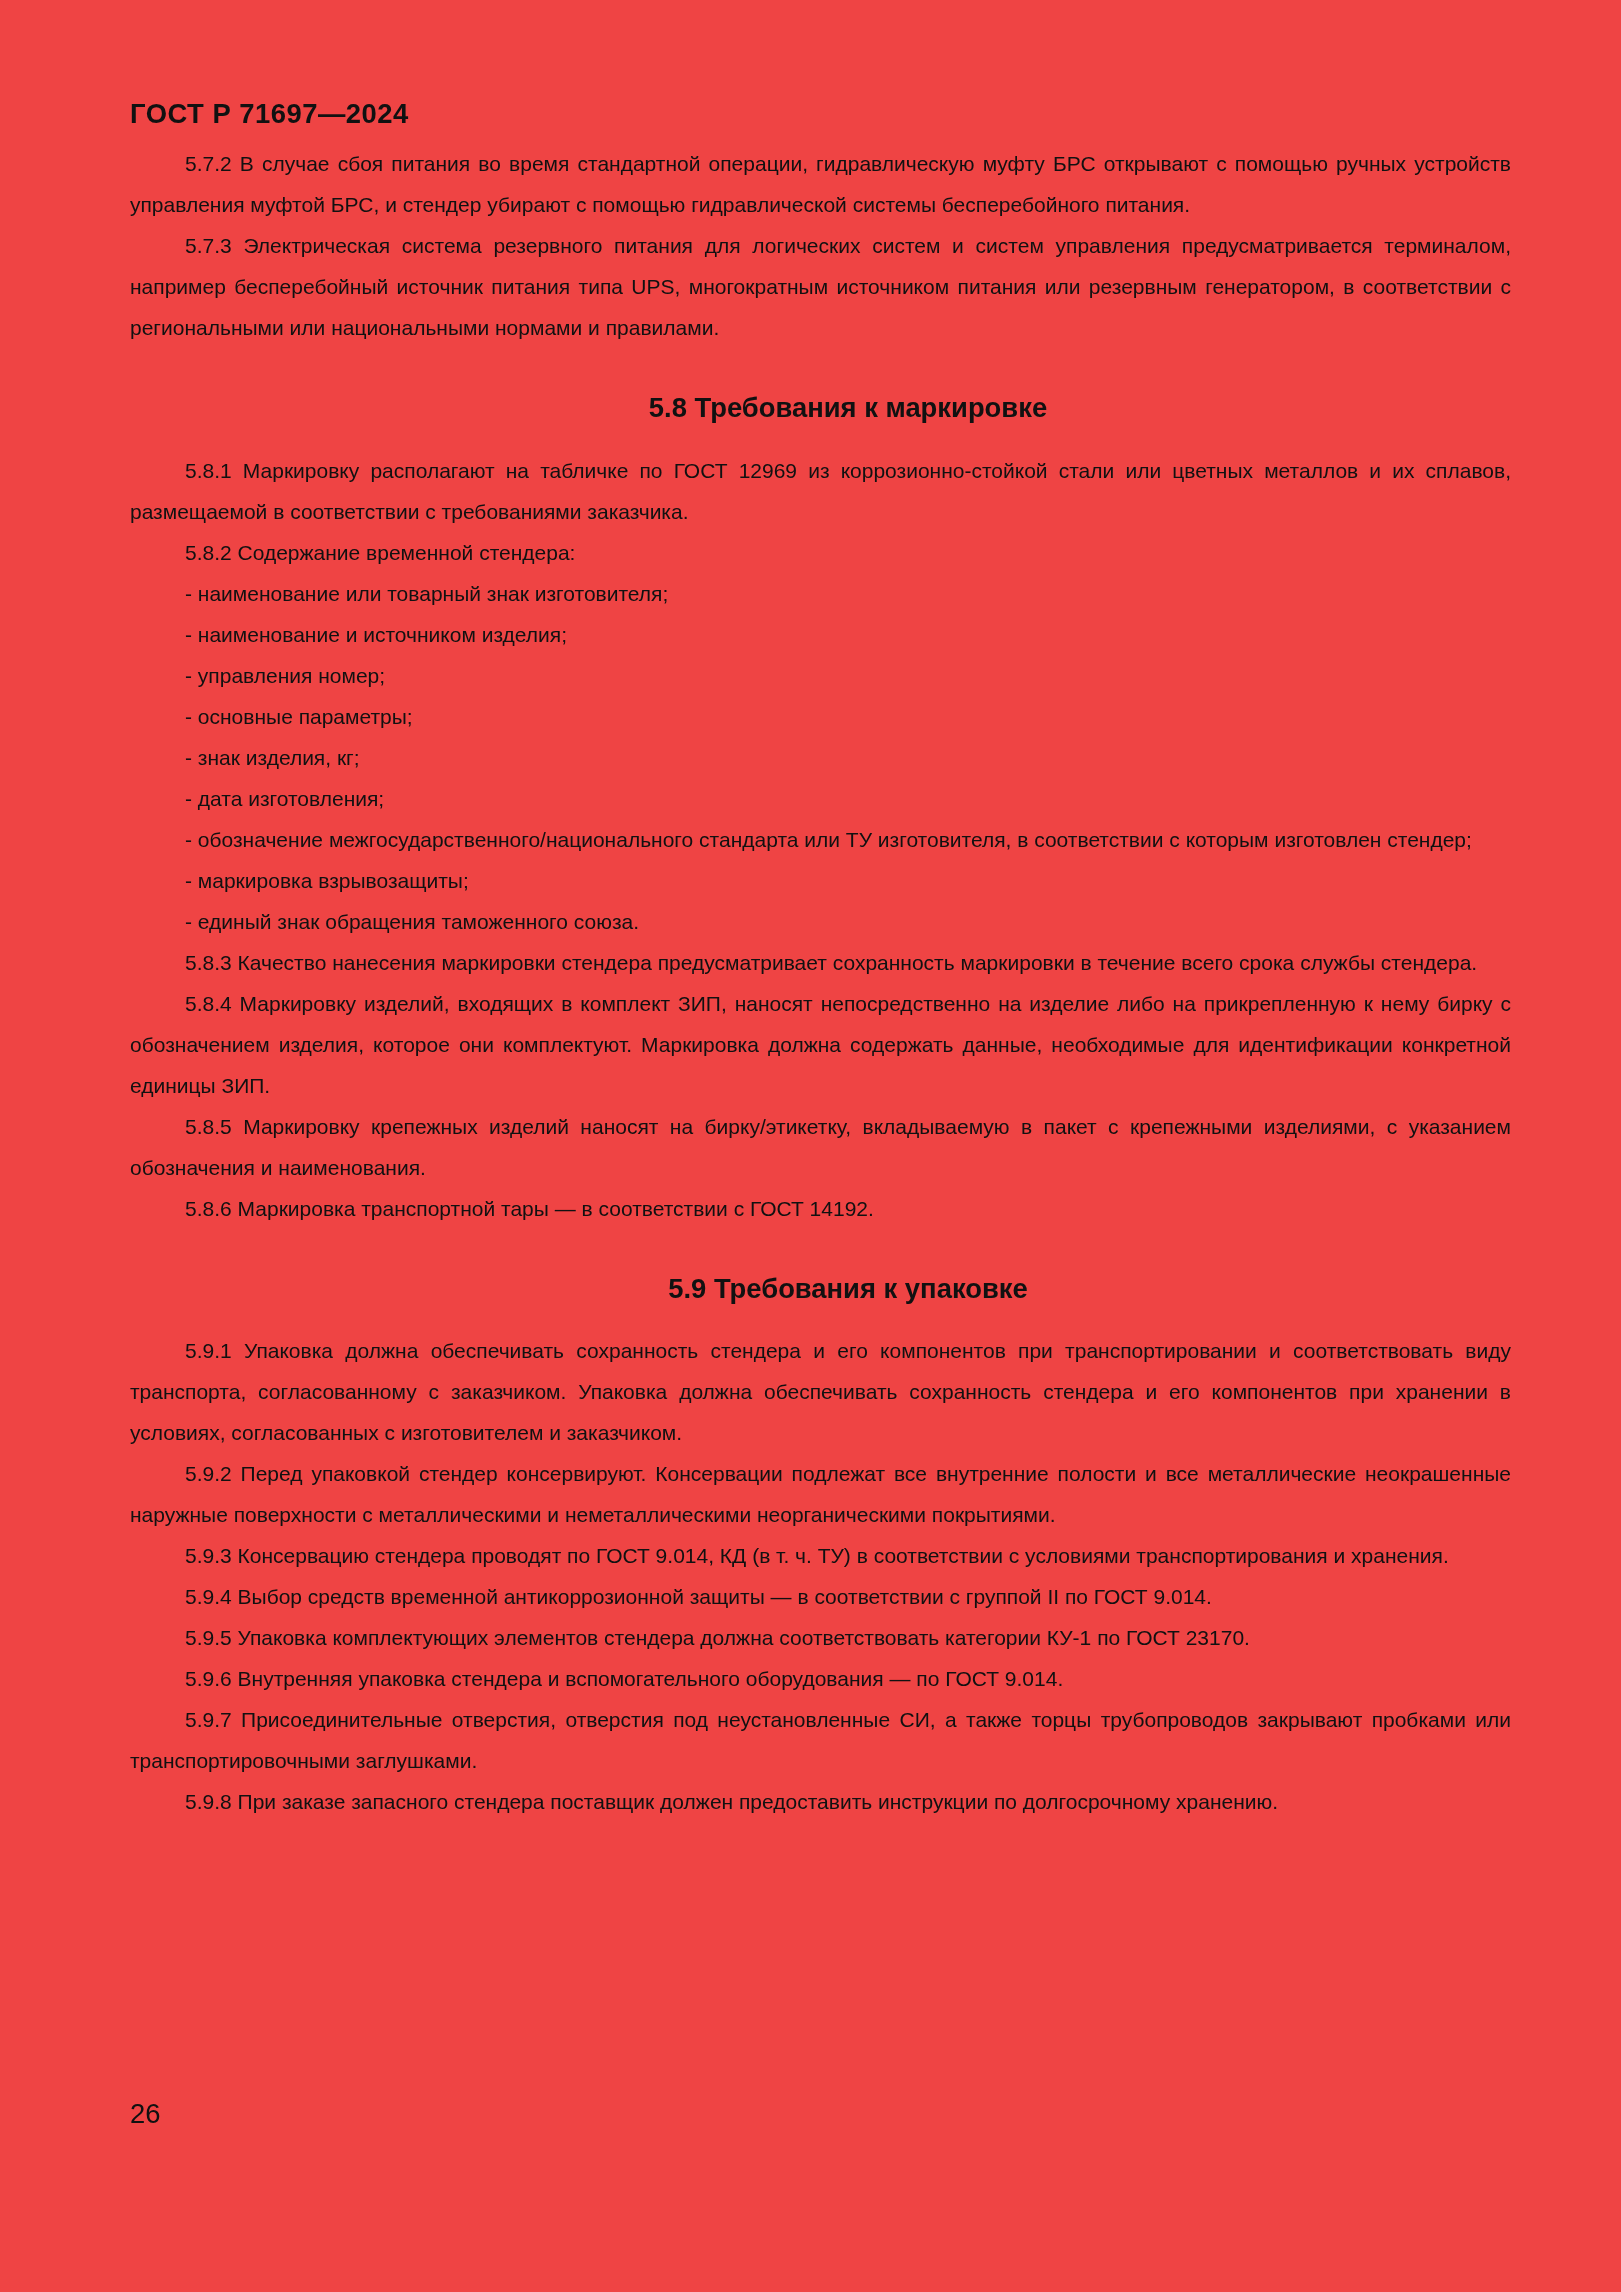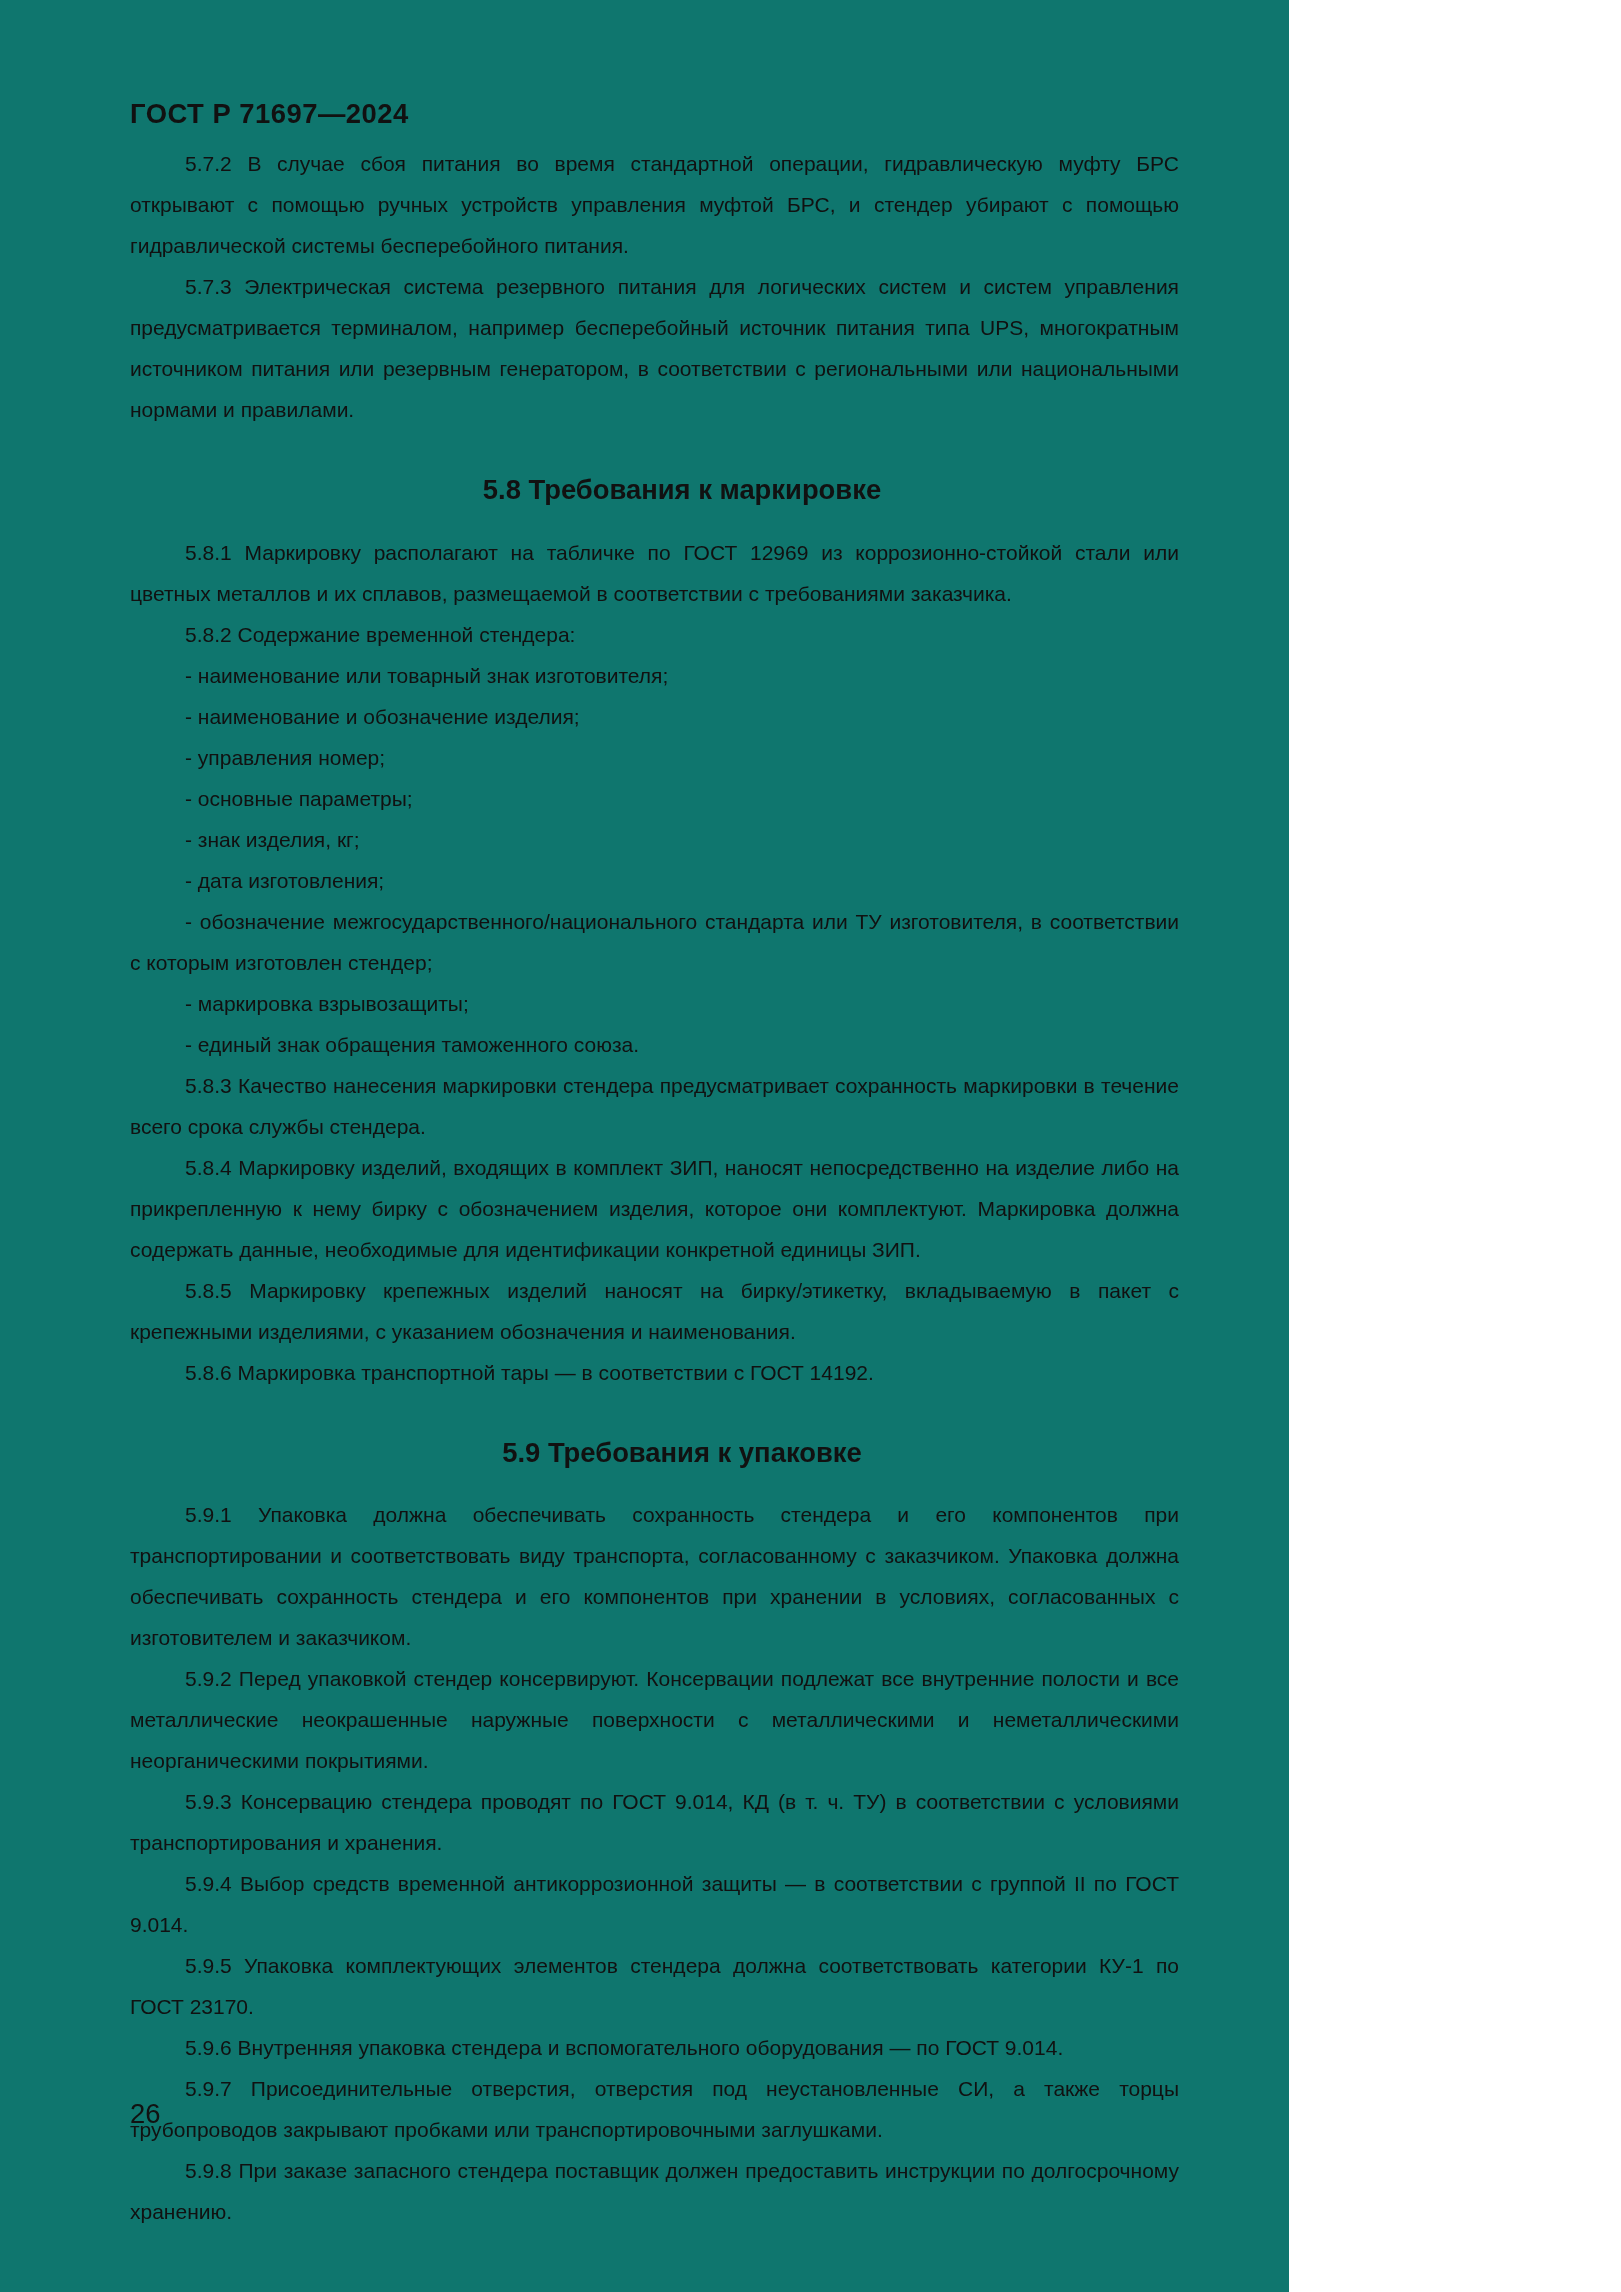--- a/index.html
+++ b/index.html
@@ -2,23 +2,23 @@
 <html><head>
 <meta charset="utf-8">
 <style>
   html, body {
     margin: 0;
     padding: 0;
     background: #ffffff;
   }
   .page {
     position: relative;
-    width: 1289px;
+    width: 1621px;
     height: 2293px;
-    background: #0f766e;
+    background: #ef4444;
     font-family: "Liberation Sans", sans-serif;
     color: #111111;
     overflow: hidden;
   }
   .running-header {
     position: absolute;
     top: 98px;
     left: 130px;
     font-size: 27.4px;
     font-weight: bold;
@@ -63,21 +63,21 @@
 <div class="page">
   <div class="running-header">ГОСТ Р 71697—2024</div>
 
   <div class="content">
       <p class="p">5.7.2 В случае сбоя питания во время стандартной операции, гидравлическую муфту БРС открывают с помощью ручных устройств управления муфтой БРС, и стендер убирают с помощью гидравлической системы бесперебойного питания.</p>
       <p class="p">5.7.3 Электрическая система резервного питания для логических систем и систем управления предусматривается терминалом, например бесперебойный источник питания типа UPS, многократным источником питания или резервным генератором, в соответствии с региональными или национальными нормами и правилами.</p>
       <h2 class="h2">5.8 Требования к маркировке</h2>
       <p class="p">5.8.1 Маркировку располагают на табличке по ГОСТ 12969 из коррозионно-стойкой стали или цветных металлов и их сплавов, размещаемой в соответствии с требованиями заказчика.</p>
       <p class="p">5.8.2 Содержание временной стендера:</p>
       <p class="li">- наименование или товарный знак изготовителя;</p>
-      <p class="li">- наименование и обозначение изделия;</p>
+      <p class="li">- наименование и источником изделия;</p>
       <p class="li">- управления номер;</p>
       <p class="li">- основные параметры;</p>
       <p class="li">- знак изделия, кг;</p>
       <p class="li">- дата изготовления;</p>
       <p class="li">- обозначение межгосударственного/национального стандарта или ТУ изготовителя, в соответствии с которым изготовлен стендер;</p>
       <p class="li">- маркировка взрывозащиты;</p>
       <p class="li">- единый знак обращения таможенного союза.</p>
       <p class="p">5.8.3 Качество нанесения маркировки стендера предусматривает сохранность маркировки в течение всего срока службы стендера.</p>
       <p class="p">5.8.4 Маркировку изделий, входящих в комплект ЗИП, наносят непосредственно на изделие либо на прикрепленную к нему бирку с обозначением изделия, которое они комплектуют. Маркировка должна содержать данные, необходимые для идентификации конкретной единицы ЗИП.</p>
       <p class="p">5.8.5 Маркировку крепежных изделий наносят на бирку/этикетку, вкладываемую в пакет с крепежными изделиями, с указанием обозначения и наименования.</p>

